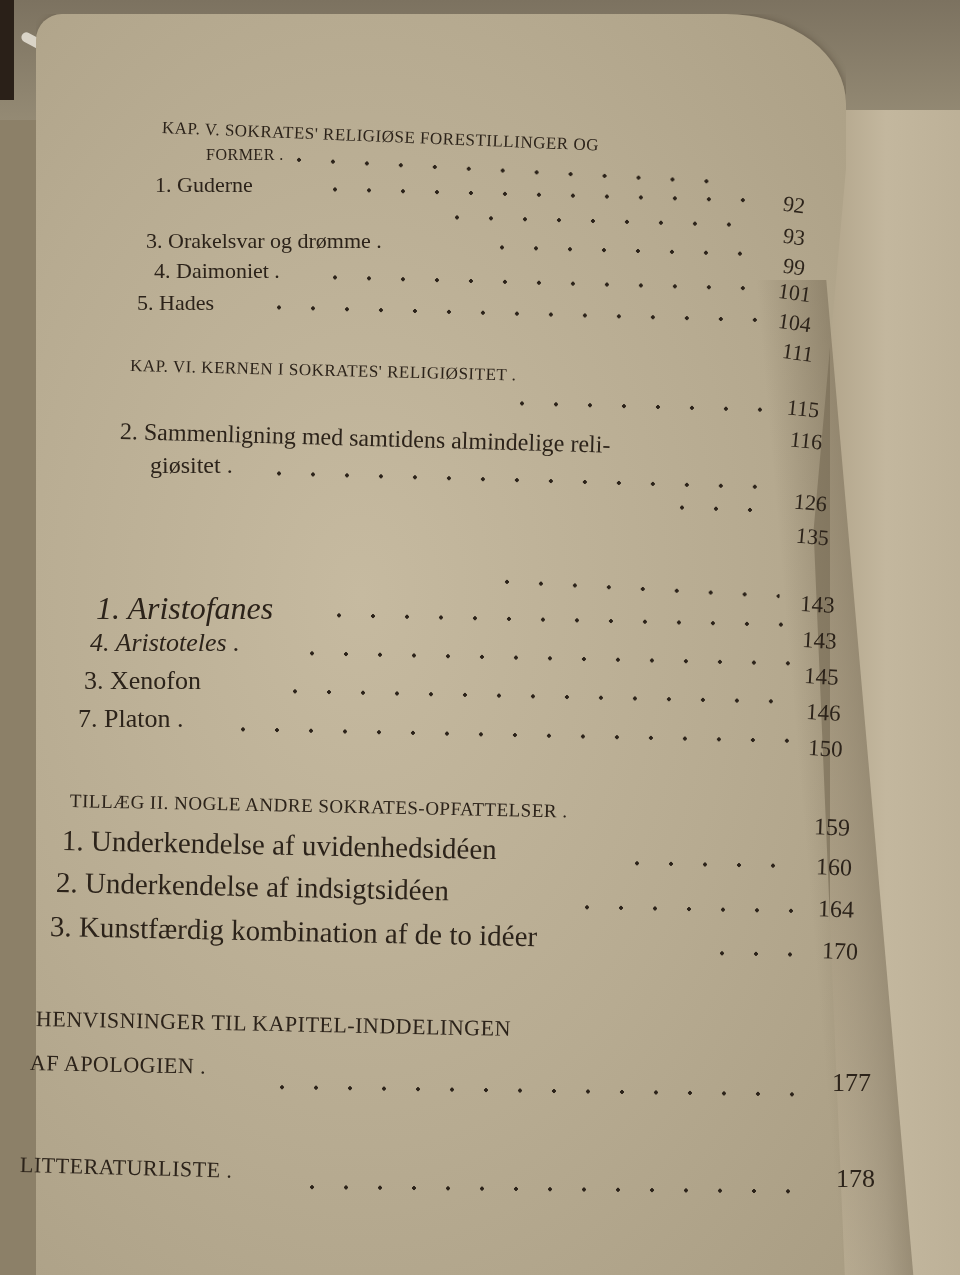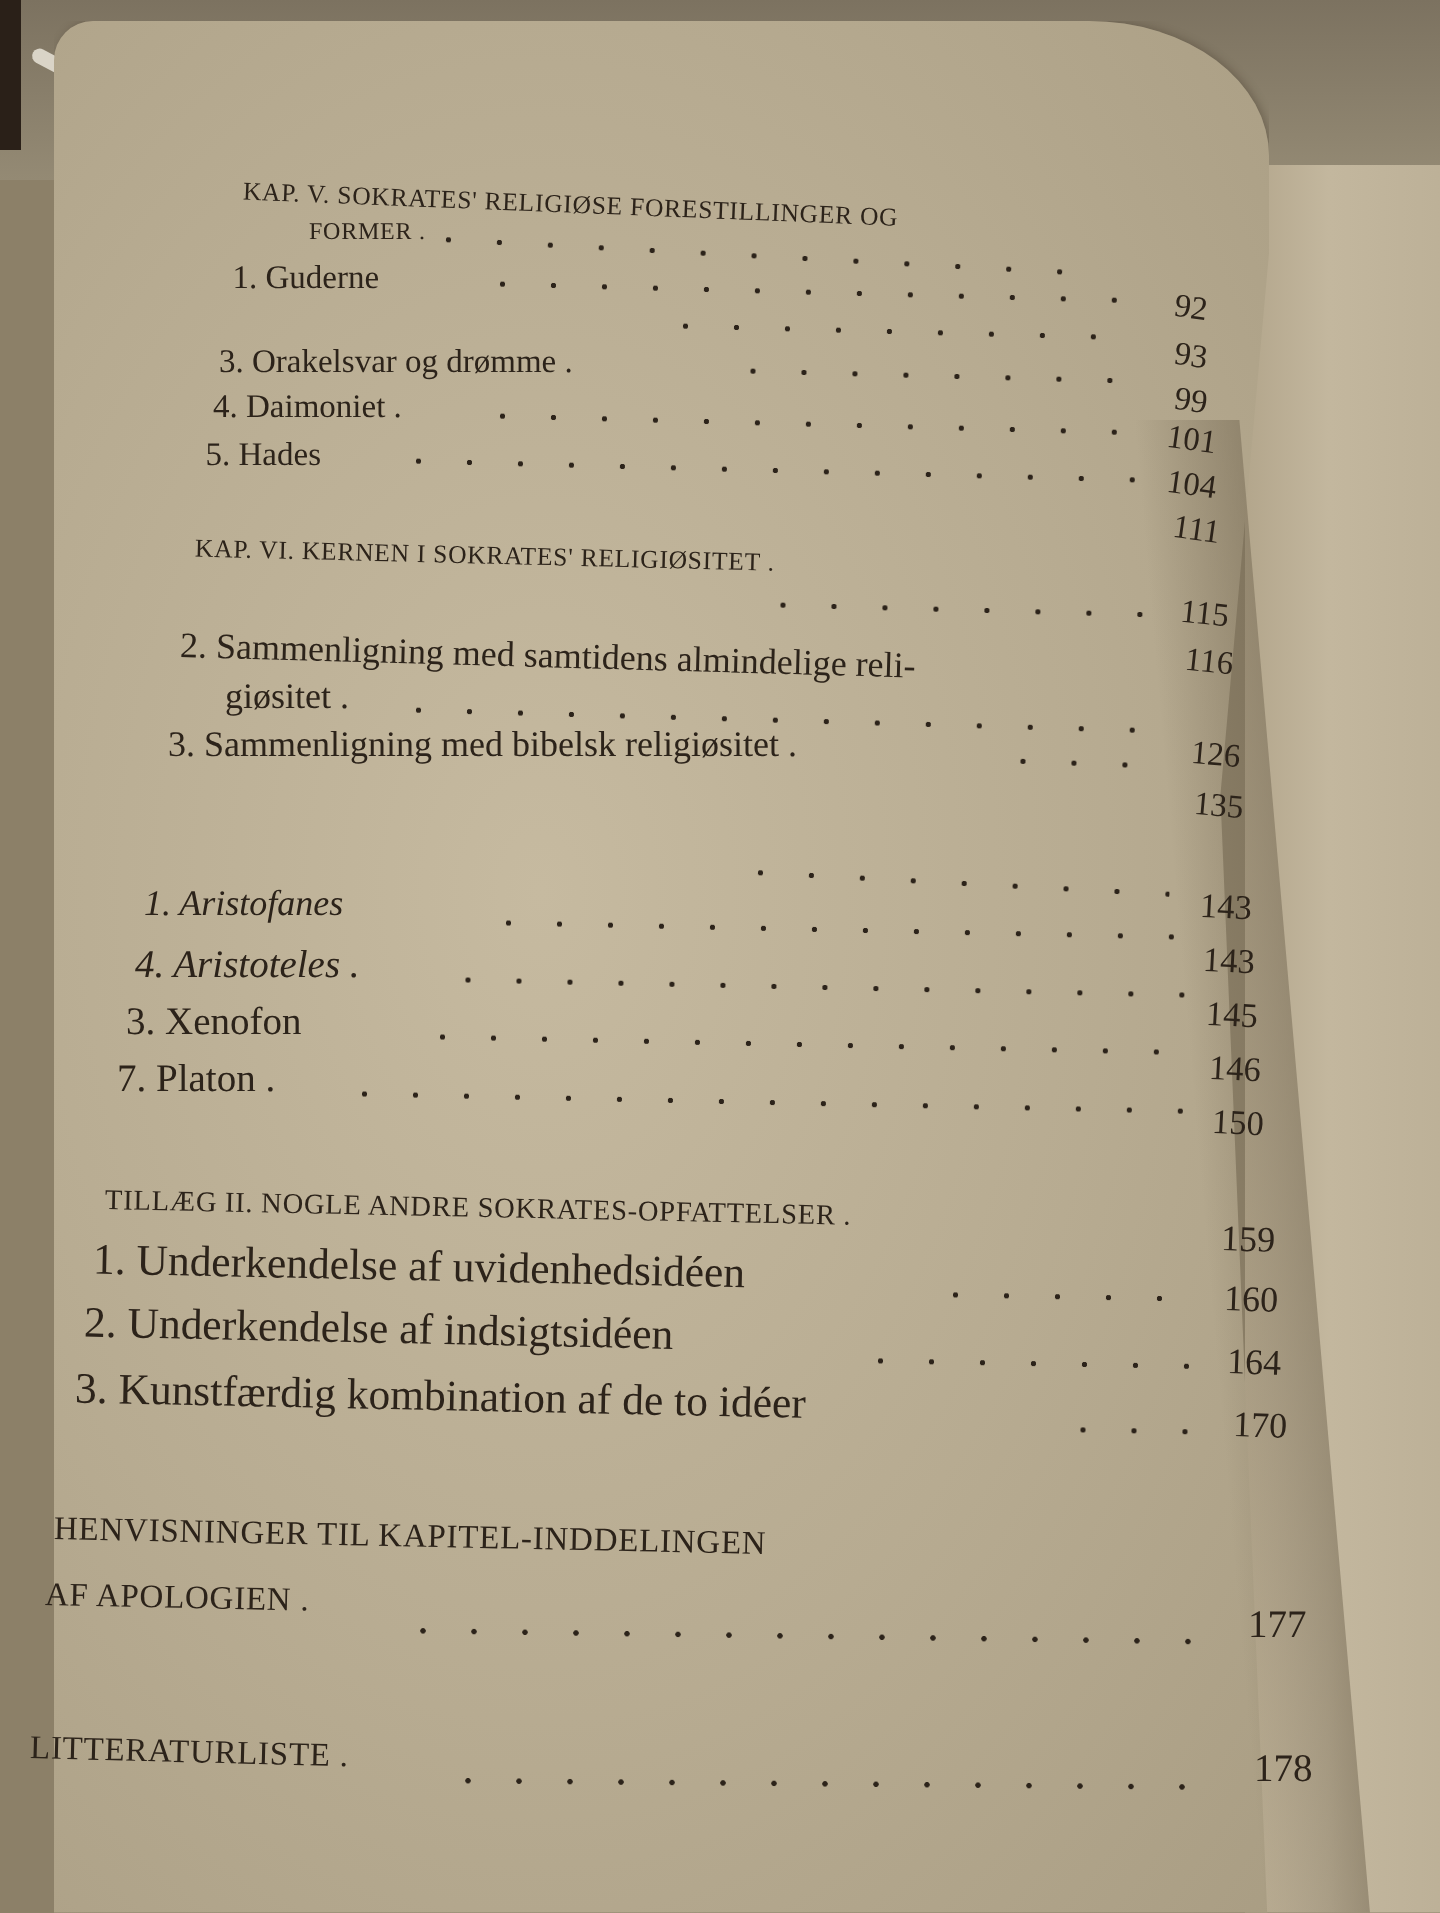--- a/index.html
+++ b/index.html
@@ -66,45 +66,44 @@
   <div class="leader" style="left:318px;top:186px;width:440px;transform:rotate(1.5deg);transform-origin:left;"></div>
   <div class="pnum" style="left:783px;top:192px;font-size:22px;transform:rotate(8deg);">92</div>
 
   <div class="leader" style="left:440px;top:214px;width:320px;transform:rotate(1.5deg);transform-origin:left;"></div>
   <div class="pnum" style="left:783px;top:224px;font-size:22px;transform:rotate(8deg);">93</div>
 
   <div class="entry" style="left:146px;top:228px;font-size:22px;">3. Orakelsvar og drømme .</div>
   <div class="leader" style="left:485px;top:244px;width:275px;transform:rotate(1.5deg);transform-origin:left;"></div>
   <div class="pnum" style="left:783px;top:254px;font-size:22px;transform:rotate(8deg);">99</div>
 
-  <div class="entry" style="left:142px;top:258px;font-size:22px;">4. Daimoniet .</div>
+  <div class="entry" style="left:154px;top:258px;font-size:22px;">4. Daimoniet .</div>
   <div class="leader" style="left:318px;top:274px;width:440px;transform:rotate(1.5deg);transform-origin:left;"></div>
   <div class="pnum" style="left:778px;top:280px;font-size:22px;transform:rotate(8deg);">101</div>
 
   <div class="entry" style="left:137px;top:290px;font-size:22px;">5. Hades</div>
   <div class="leader" style="left:262px;top:304px;width:500px;transform:rotate(1.5deg);transform-origin:left;"></div>
   <div class="pnum" style="left:778px;top:310px;font-size:22px;transform:rotate(8deg);">104</div>
   <div class="pnum" style="left:782px;top:340px;font-size:22px;transform:rotate(8deg);">111</div>
 
   <div class="entry head" style="left:130px;top:356px;font-size:17px;transform:rotate(1.4deg);transform-origin:left center;">KAP. VI. KERNEN I SOKRATES' RELIGIØSITET .</div>
   <div class="leader" style="left:505px;top:400px;width:265px;transform:rotate(1.5deg);transform-origin:left;"></div>
   <div class="pnum" style="left:787px;top:396px;font-size:22px;transform:rotate(6deg);">115</div>
 
   <div class="entry" style="left:120px;top:418px;font-size:24px;transform:rotate(1.6deg);transform-origin:left center;">2. Sammenligning med samtidens almindelige reli-</div>
   <div class="pnum" style="left:790px;top:428px;font-size:22px;transform:rotate(6deg);">116</div>
   <div class="entry" style="left:150px;top:452px;font-size:24px;">giøsitet .</div>
   <div class="leader" style="left:262px;top:470px;width:510px;transform:rotate(1.6deg);transform-origin:left;"></div>
 
-  <div class="entry" style="left:112px;top:484px;font-size:24px;">3. Sammenligning med bibelsk religiøsitet .</div>
   <div class="leader" style="left:665px;top:504px;width:110px;transform:rotate(2deg);transform-origin:left;"></div>
   <div class="pnum" style="left:794px;top:490px;font-size:22px;transform:rotate(5deg);">126</div>
   <div class="pnum" style="left:796px;top:524px;font-size:22px;transform:rotate(5deg);">135</div>
 
   <div class="leader" style="left:490px;top:578px;width:290px;transform:rotate(3deg);transform-origin:left;"></div>
-  <div class="entry" style="left:96px;top:590px;font-size:24px;font-style:italic;">1. Aristofanes</div>
+  <div class="entry" style="left:96px;top:590px;font-size:32px;font-style:italic;">1. Aristofanes</div>
   <div class="leader" style="left:322px;top:612px;width:470px;transform:rotate(1.2deg);transform-origin:left;"></div>
   <div class="pnum" style="left:800px;top:592px;font-size:23px;transform:rotate(3deg);">143</div>
 
   <div class="entry" style="left:90px;top:628px;font-size:26px;font-style:italic;">4. Aristoteles .</div>
   <div class="leader" style="left:295px;top:650px;width:500px;transform:rotate(1.2deg);transform-origin:left;"></div>
   <div class="pnum" style="left:802px;top:628px;font-size:23px;transform:rotate(3deg);">143</div>
 
   <div class="entry" style="left:84px;top:666px;font-size:26px;">3. Xenofon</div>
   <div class="leader" style="left:278px;top:688px;width:518px;transform:rotate(1.2deg);transform-origin:left;"></div>
   <div class="pnum" style="left:804px;top:664px;font-size:23px;transform:rotate(3deg);">145</div>

